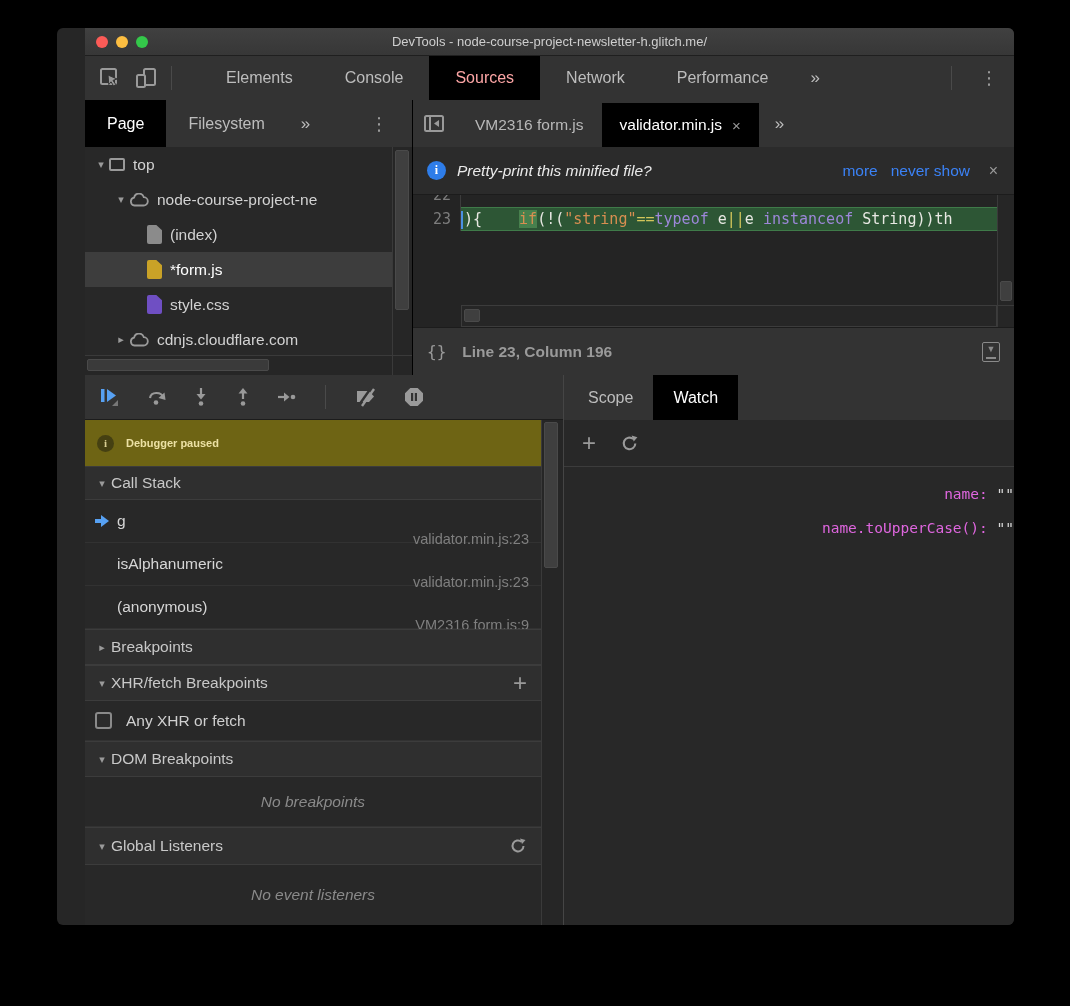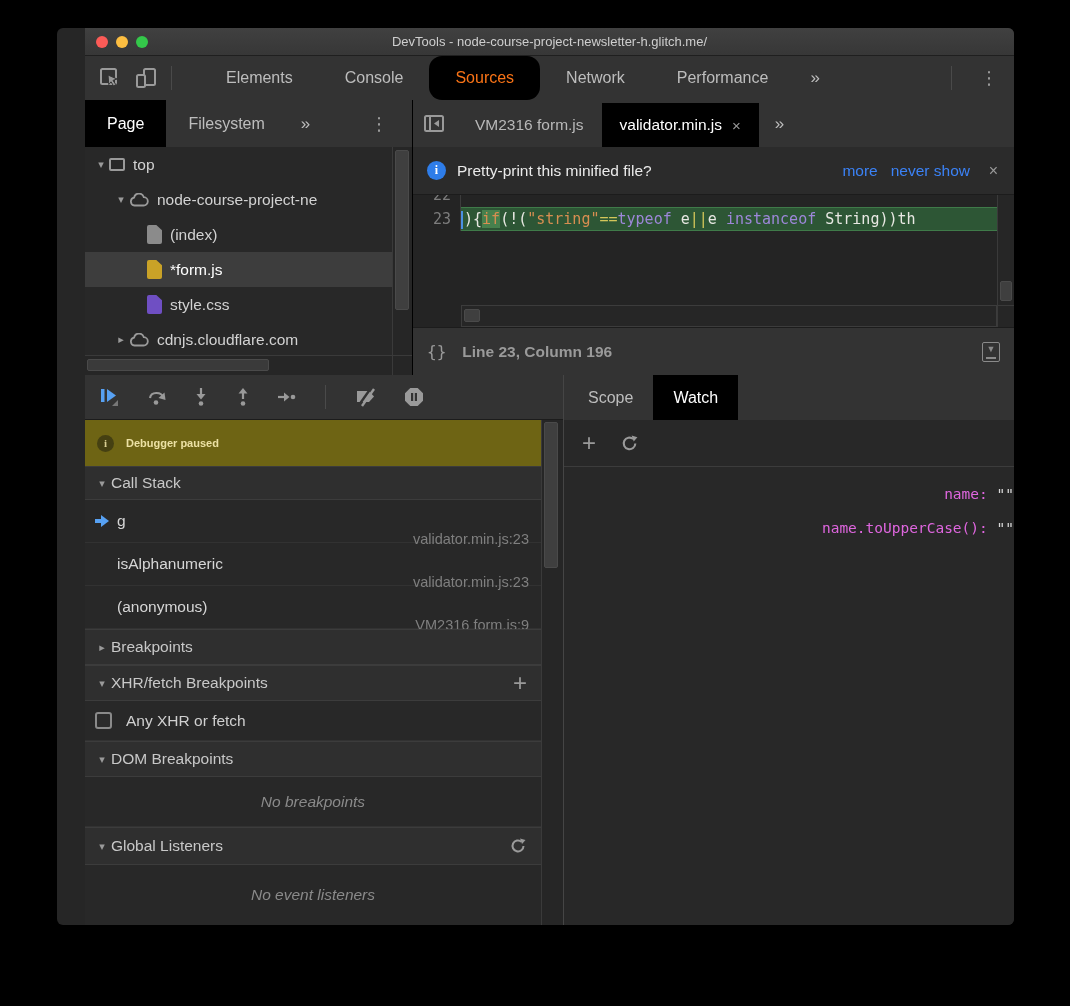--- a/index.html
+++ b/index.html
@@ -18,21 +18,21 @@
   .light { width:12px; height:12px; border-radius:50%; }
   .light.red { background:#fc5b57; } .light.yellow { background:#fdbe41; } .light.green { background:#34c84a; }
   .title-text { font-size:13px; color:#cecece; }
 
   
   .main-toolbar { height:44px; flex:0 0 44px; background:#333; display:flex; align-items:stretch; position:relative; }
   .mt-icons { display:flex; align-items:center; padding-left:12px; gap:10px; }
   .tb-divider { width:1px; background:#4a4a4a; margin:10px 12px; }
   .main-tabs { display:flex; align-items:stretch; margin-left:16px; }
   .main-tab { display:flex; align-items:center; padding:0 26px; font-size:16px; color:#bdbdbd; cursor:default; }
-  .main-tab.active { background:#000; color:#f97316;border-radius:13px; }
+  .main-tab.active { background:#000; color:#fca5a5; }
   .mt-more { display:flex; align-items:center; font-size:17px; color:#bdbdbd; padding:0 16px; }
   .mt-right { position:absolute; right:0; top:0; bottom:0; display:flex; align-items:stretch; }
   .kebab { display:flex; align-items:center; padding:0 16px; color:#a2a2a2; font-size:18px; }
 
   
   .top-content { height:275px; flex:0 0 275px; display:flex; }
   .sidebar { width:328px; flex:0 0 328px; background:#282828; border-right:1px solid #000;
              display:flex; flex-direction:column; }
   .side-tabbar { height:47px; flex:0 0 47px; background:#333; display:flex; align-items:stretch; position:relative; }
   .side-tab { display:flex; align-items:center; padding:0 22px; font-size:16px; color:#bdbdbd; }
@@ -62,36 +62,36 @@
   .ed-tab { height:44px; display:flex; align-items:center; padding:0 18px; font-size:15.5px; color:#b8b8b8; }
   .ed-tab.active { background:#000; color:#fff; }
   .tab-close { margin-left:10px; color:#9a9a9a; font-size:15px; }
   .ed-more { align-self:center; font-size:17px; color:#bdbdbd; padding:0 16px; }
 
   .infobar { height:48px; flex:0 0 48px; background:#2b2b2b; border-bottom:1px solid #1c1c1c;
              display:flex; align-items:center; padding:0 14px; position:relative; }
   .info-ic { width:19px; height:19px; border-radius:50%; background:#2e7de9; color:#fff;
              display:flex; align-items:center; justify-content:center; font-size:12px; font-weight:bold;
              font-family:"Liberation Serif", serif; margin-right:11px; flex:0 0 19px; }
-  .info-text { font-size:15.5px; color:#eaeaea; }
+  .info-text { font-size:15.5px; color:#eaeaea;font-style:italic; }
   .info-links { position:absolute; right:44px; display:flex; gap:13px; }
   .info-link { font-size:15.5px; color:#3b82f6; }
   .info-close { position:absolute; right:16px; color:#9a9a9a; font-size:16px; }
 
   .code-area { height:132px; flex:0 0 132px; position:relative; overflow:hidden; background:#242424; }
   .code-viewport { position:absolute; left:0; top:0; right:17px; height:110px; overflow:hidden; }
   .code-scroll { margin-top:-12px; font-family:"DejaVu Sans Mono", monospace; font-size:15px; line-height:24px; }
   .cl { display:flex; height:24px; }
   .gut { width:48px; flex:0 0 48px; text-align:right; padding-right:9px; color:#7d7d7d;
          border-right:1px solid #3c3c3c; background:#242424; }
   .ctext { flex:1; white-space:pre; overflow:hidden; color:#e8e8e3; }
   .cl.exec .ctext { background:#2d5635; box-shadow:inset 0 1px 0 #3f7a49, inset 0 -1px 0 #3f7a49; }
   .tok-plain { color:#e8e8e3; } .tok-string { color:#d88e51; } .tok-op { color:#d3c65a; }
   .tok-kw { color:#9d87d9; }
-  .tok-if { color:#d88e51; background:#47804d; }
+  .tok-if { color:#d88e51; background:#47804d;margin-left:37px; }
   .caret { display:inline-block; width:2px; height:18px; background:#4a90e2; vertical-align:middle; margin-right:1px; }
   .ed-vtrack { position:absolute; right:0; top:0; height:110px; width:17px; background:#262626; border-left:1px solid #3a3a3a; }
   .ed-vthumb { position:absolute; left:2px; top:86px; width:12px; height:20px; background:#3f3f3f; border:1px solid #4a4a4a; border-radius:2px; }
   .ed-hscroll { position:absolute; left:48px; right:17px; bottom:0; height:22px; background:#262626; border:1px solid #3c3c3c; }
   .ed-hthumb { position:absolute; left:2px; top:3px; width:16px; height:13px; background:#3f3f3f; border:1px solid #4a4a4a; border-radius:2px; }
   .ed-corner { position:absolute; right:0; bottom:0; width:17px; height:22px; background:#262626; border-left:1px solid #3a3a3a; border-top:1px solid #3a3a3a; }
 
   .statusbar { height:48px; flex:0 0 48px; background:#333; border-top:1px solid #1c1c1c;
                display:flex; align-items:center; padding:0 14px; position:relative; }
   .pp-ic { font-family:"DejaVu Sans Mono", monospace; font-size:16px; color:#9a9a9a; margin-right:16px; }

